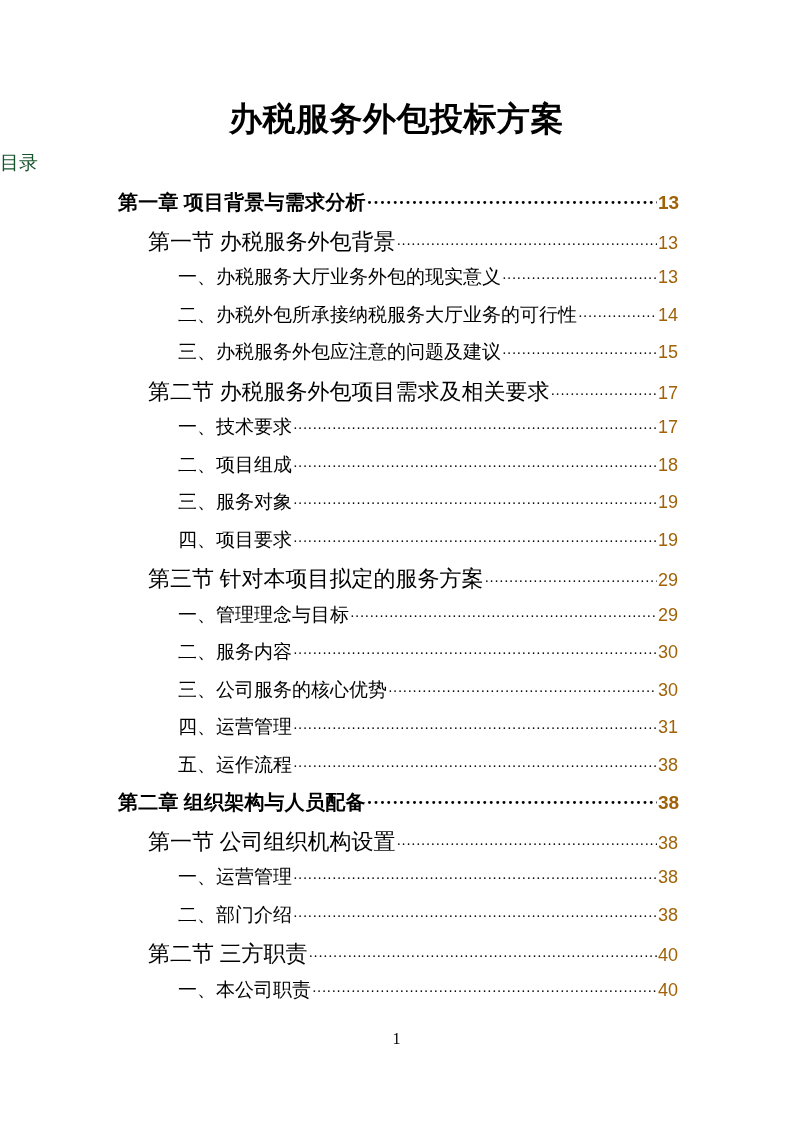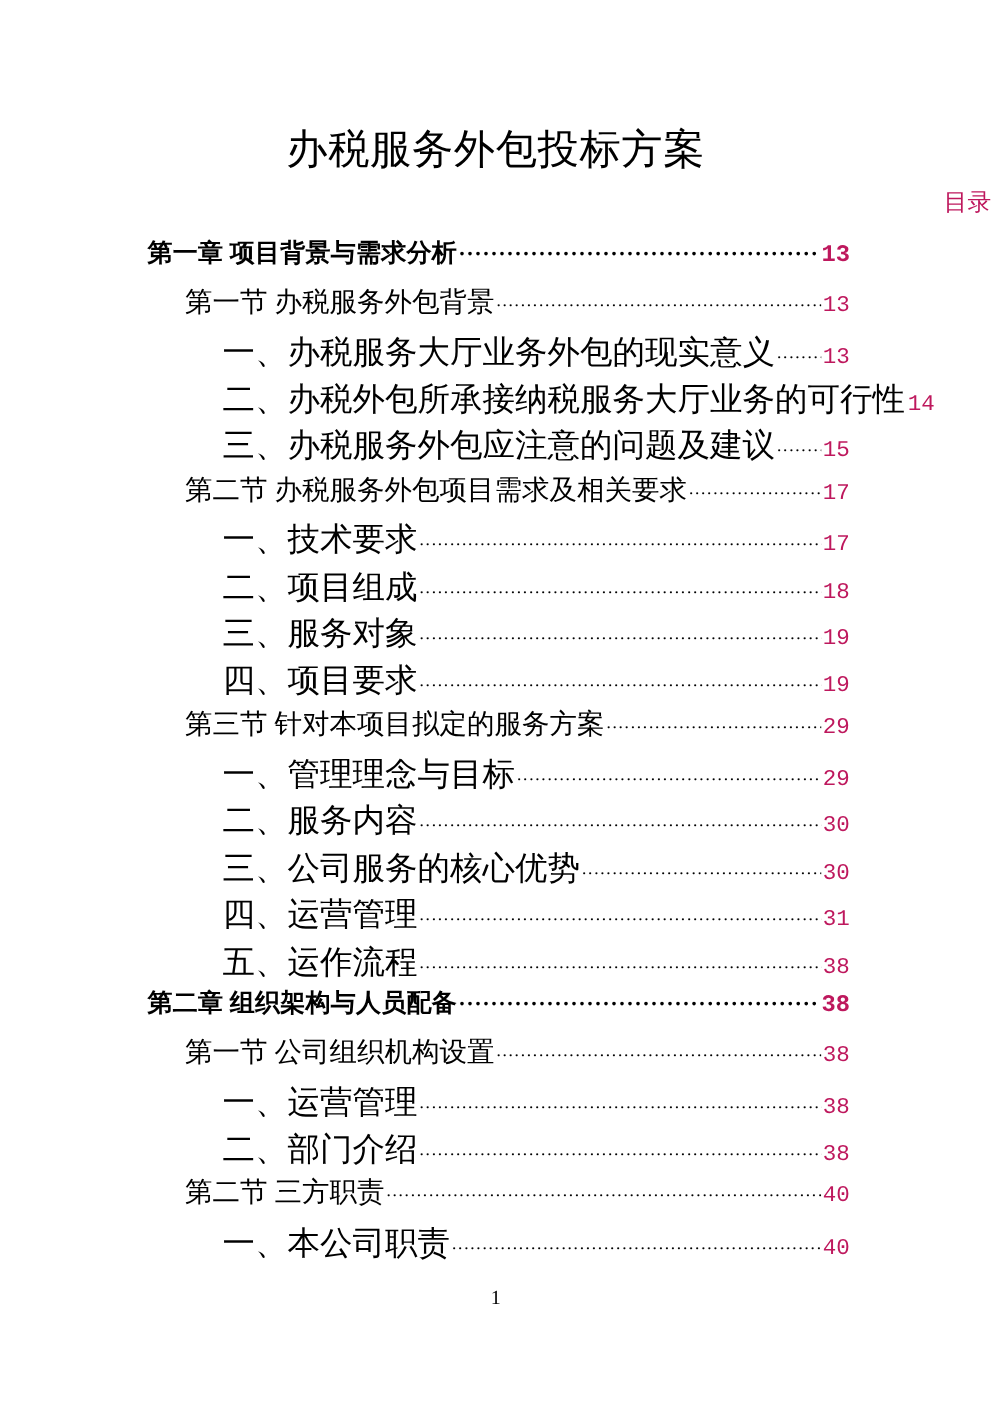--- a/index.html
+++ b/index.html
@@ -21,36 +21,36 @@
   }
 
   
   .doc-title {
     position: absolute;
     top: 98px;
     left: 0;
     width: 793px;
     text-align: center;
     font-family: "DejaVu Sans", "Liberation Sans", sans-serif;
-    font-weight: normal;
+    font-weight: bold;
     font-size: 33px;
     line-height: 42px;
     letter-spacing: 0.5px;
     color: #000;
   }
   .toc-heading {
     position: absolute;
     top: 150px;
     left: 0;
     width: 793px;
-    text-align: right;
+    text-align: left;
     font-family: "Liberation Serif", "DejaVu Serif", serif;
     font-size: 19px;
     line-height: 26px;
-    color: #be185d;
+    color: #14532d;
   }
 
   
   .toc {
     position: absolute;
     top: 189px;
     left: 0;
     width: 793px;
   }
   .toc-entry {
@@ -76,41 +76,41 @@
   }
   .toc-leader::before {
     content: "···········································································································";
     display: block;
     white-space: nowrap;
     letter-spacing: 0px;
     color: #000;
   }
   .toc-page {
     flex: 0 0 auto;
-    font-family: Liberation Mono, monospace;
-    text-align: center;
+    font-family: Liberation Sans, sans-serif;
+    text-align: left;
     min-width: 22px;
-    color: #be185d;
+    color: #a16207;
   }
 
   
   .lvl-1 { padding-left: 118px; }
   .lvl-1 .toc-title { font-weight: bold; font-size: 20px; letter-spacing: 0.2px; }
   .lvl-1 .toc-page  { font-weight: bold; font-size: 19px; }
   .lvl-1 .toc-leader::before { font-size: 18px; font-weight: bold; letter-spacing: 0.4px; }
 
   
   .lvl-2 { padding-left: 148px; }
   .lvl-2 .toc-title { font-size: 22px; }
   .lvl-2 .toc-page  { font-size: 18px; }
   .lvl-2 .toc-leader::before { font-size: 14px; letter-spacing: 0.2px; }
 
   
   .lvl-3 { padding-left: 178px; }
-  .lvl-3 .toc-title { font-size: 26px; }
+  .lvl-3 .toc-title { font-size: 19px; }
   .lvl-3 .toc-page  { font-size: 18px; }
   .lvl-3 .toc-leader::before { font-size: 14px; letter-spacing: 0.2px; }
 
   
   .page-footer {
     position: absolute;
     top: 1030px;
     left: 0;
     width: 793px;
     text-align: center;

